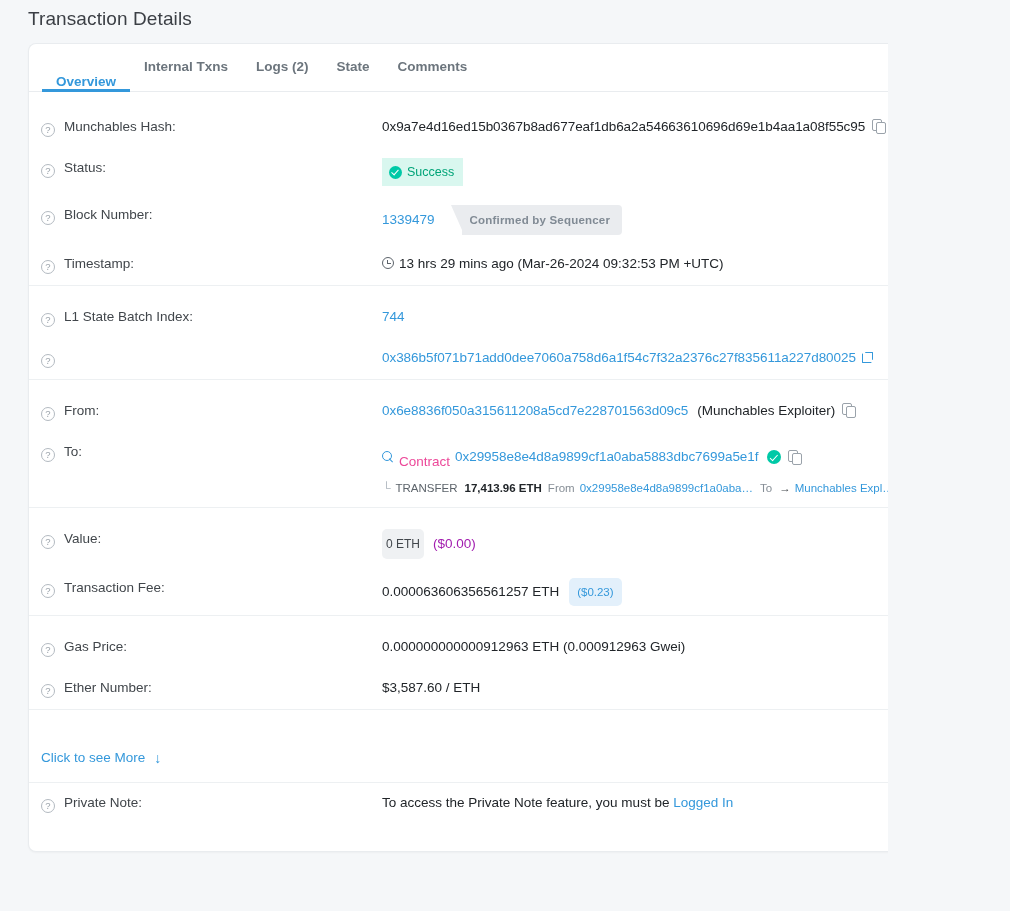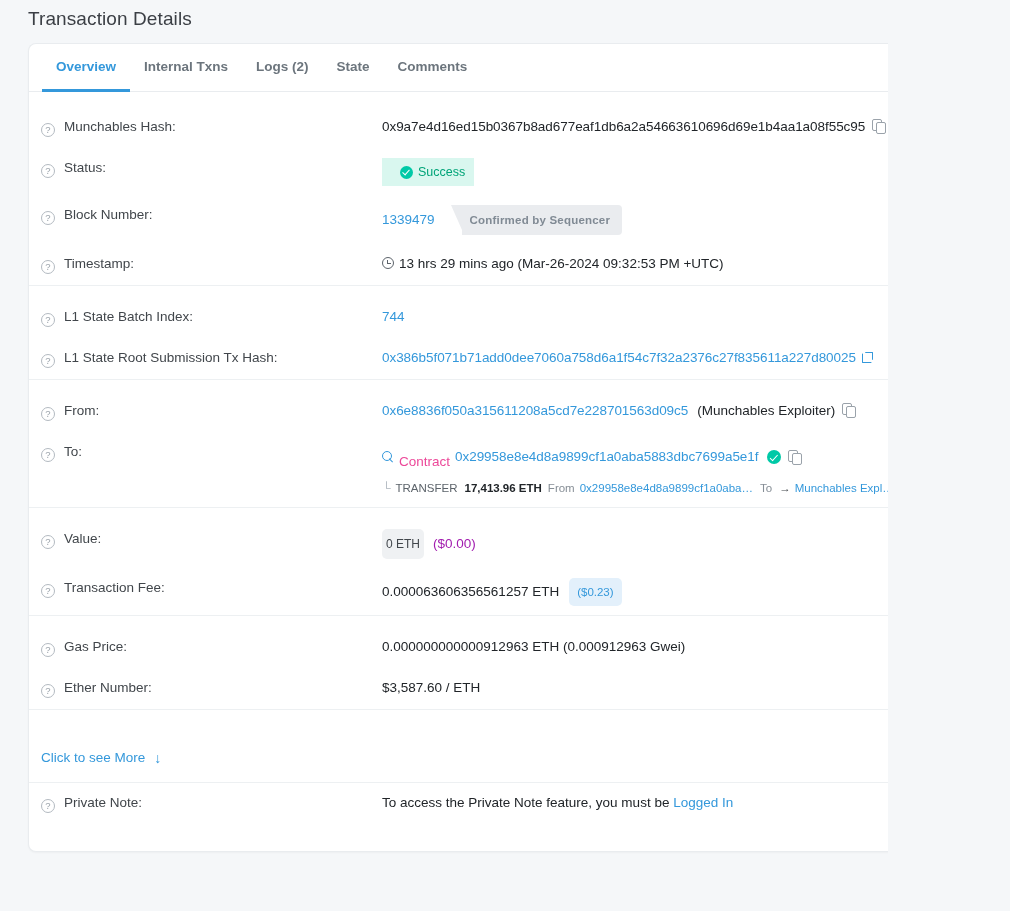--- a/index.html
+++ b/index.html
@@ -60,20 +60,21 @@
     font-weight: bold;
     color: #6c757d;
     cursor: pointer;
     border-bottom: 3px solid transparent;
     margin-bottom: -1px;
     white-space: nowrap;
   }
   .tab.active {
     color: #3498db;
     border-bottom-color: #3498db;
+    align-items: flex-end;
   }
 
   
   .body { padding: 4px 0 0 0; }
 
   .group { }
   .group + .group { border-top: 1px solid #edf0f2; }
   .group.pad-top { padding-top: 11px; }
 
   .row {
@@ -153,21 +154,21 @@
 
   
   .pill-success {
     display: inline-flex;
     align-items: center;
     gap: 5px;
     background: #d9f7ef;
     color: #00a478;
     font-size: 12.5px;
     border-radius: 0;
-    padding: 4px 9px 4px 18px;
+    padding: 4px 9px 4px 7px;
   }
   .check-badge {
     display: inline-block;
     width: 13px; height: 13px;
     border-radius: 50%;
     background: #00c9a7;
     position: relative;
   }
   .check-badge::after {
     content: "";
@@ -455,21 +456,20 @@
             <span>L1 State Batch Index:</span>
           </div>
           <div class="value">
             <a class="link">744</a>
           </div>
         </div>
 
         <div class="row">
           <div class="label">
             <span class="qm"><span class="qm-circle">?</span></span>
-            <span>L1 State Root Submission Tx Hash:</span>
           </div>
           <div class="value">
             <a class="link mono-hash">0x386b5f071b71add0dee7060a758d6a1f54c7f32a2376c27f835611a227d80025</a><span class="ext-icon"></span>
           </div>
         </div>
 
       </div>
 
       <div class="group pad-top">
 

